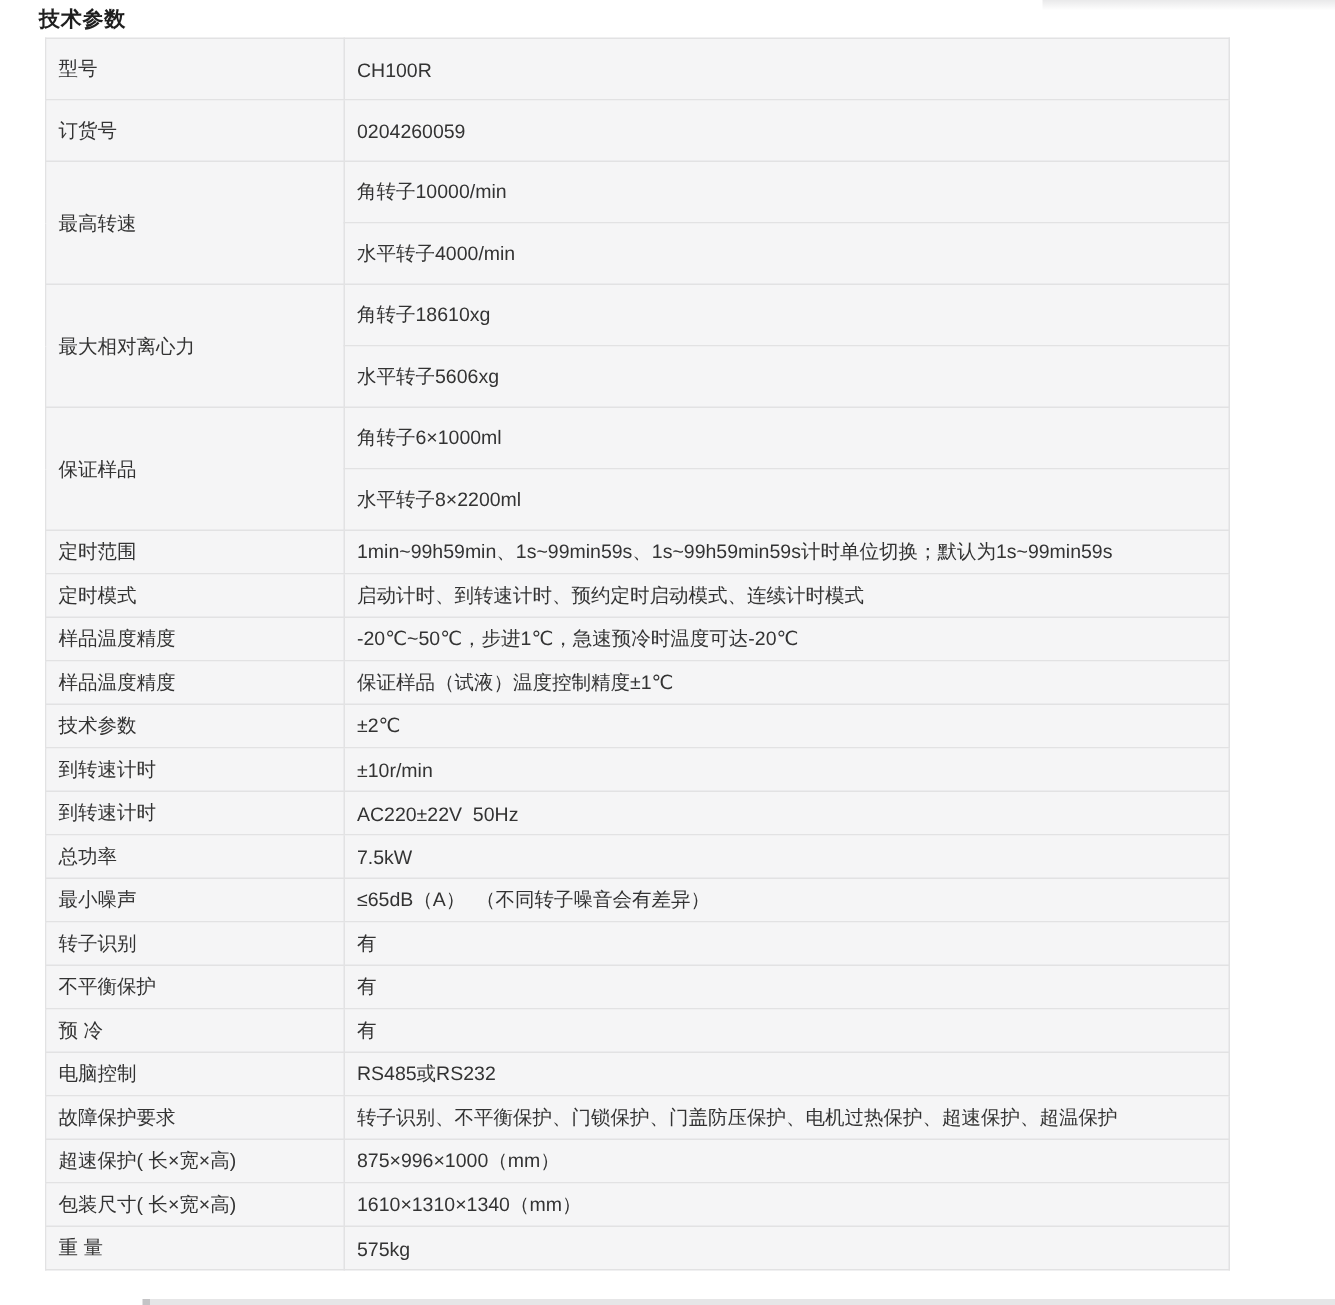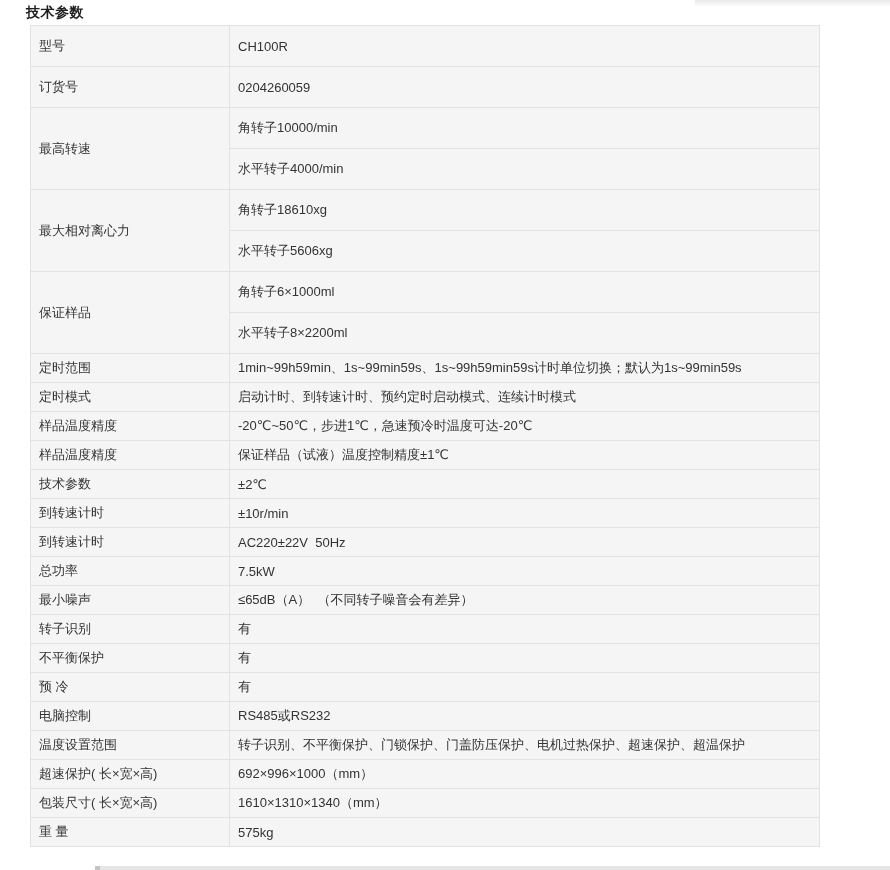--- a/index.html
+++ b/index.html
@@ -146,26 +146,26 @@
       </tr>
       <tr>
         <td class="cell-single">预 冷</td>
         <td class="cell-single">有</td>
       </tr>
       <tr>
         <td class="cell-single">电脑控制</td>
         <td class="cell-single">RS485或RS232</td>
       </tr>
       <tr>
-        <td class="cell-single">温度设置范围</td>
+        <td class="cell-single">故障保护要求</td>
         <td class="cell-single">转子识别、不平衡保护、门锁保护、门盖防压保护、电机过热保护、超速保护、超温保护</td>
       </tr>
       <tr>
         <td class="cell-single">超速保护( 长×宽×高)</td>
-        <td class="cell-single">692×996×1000（mm）</td>
+        <td class="cell-single">875×996×1000（mm）</td>
       </tr>
       <tr>
         <td class="cell-single">包装尺寸( 长×宽×高)</td>
         <td class="cell-single">1610×1310×1340（mm）</td>
       </tr>
       <tr>
         <td class="cell-single">重 量</td>
         <td class="cell-single">575kg</td>
       </tr>
     </tbody>

